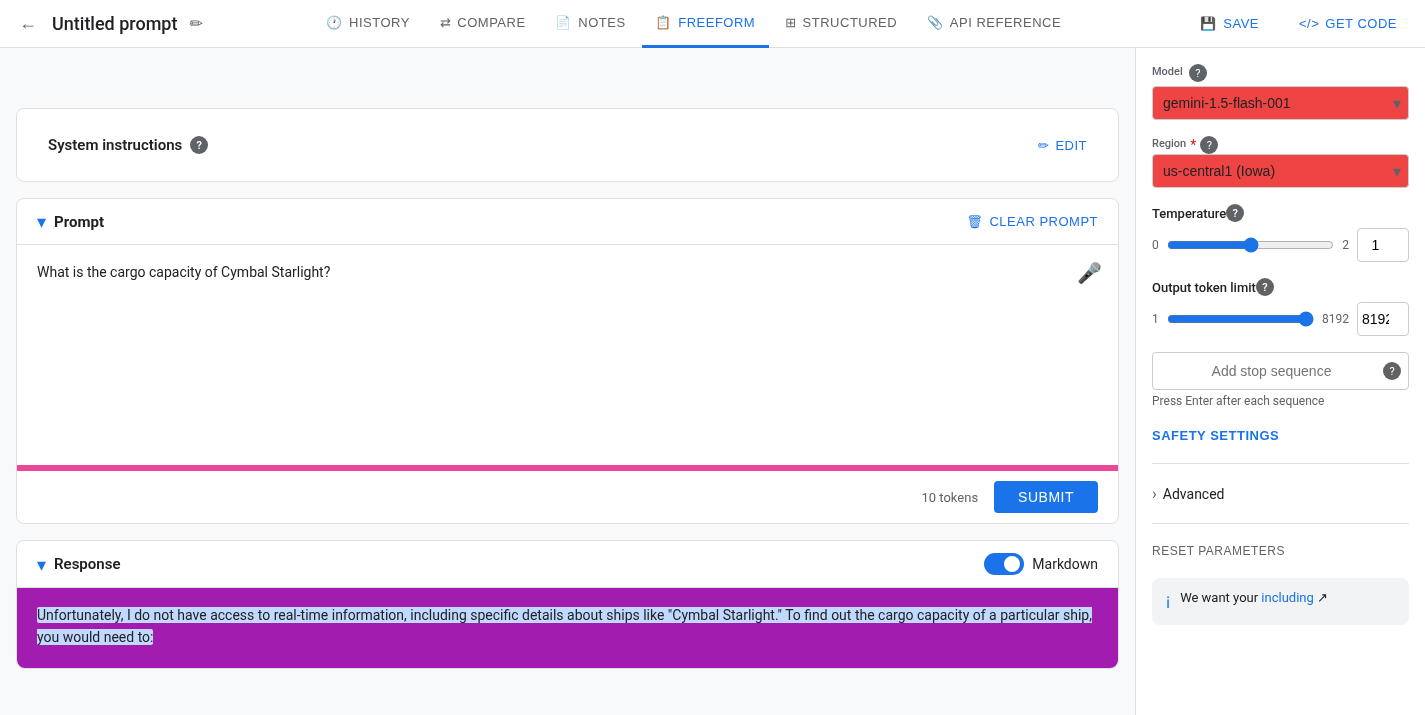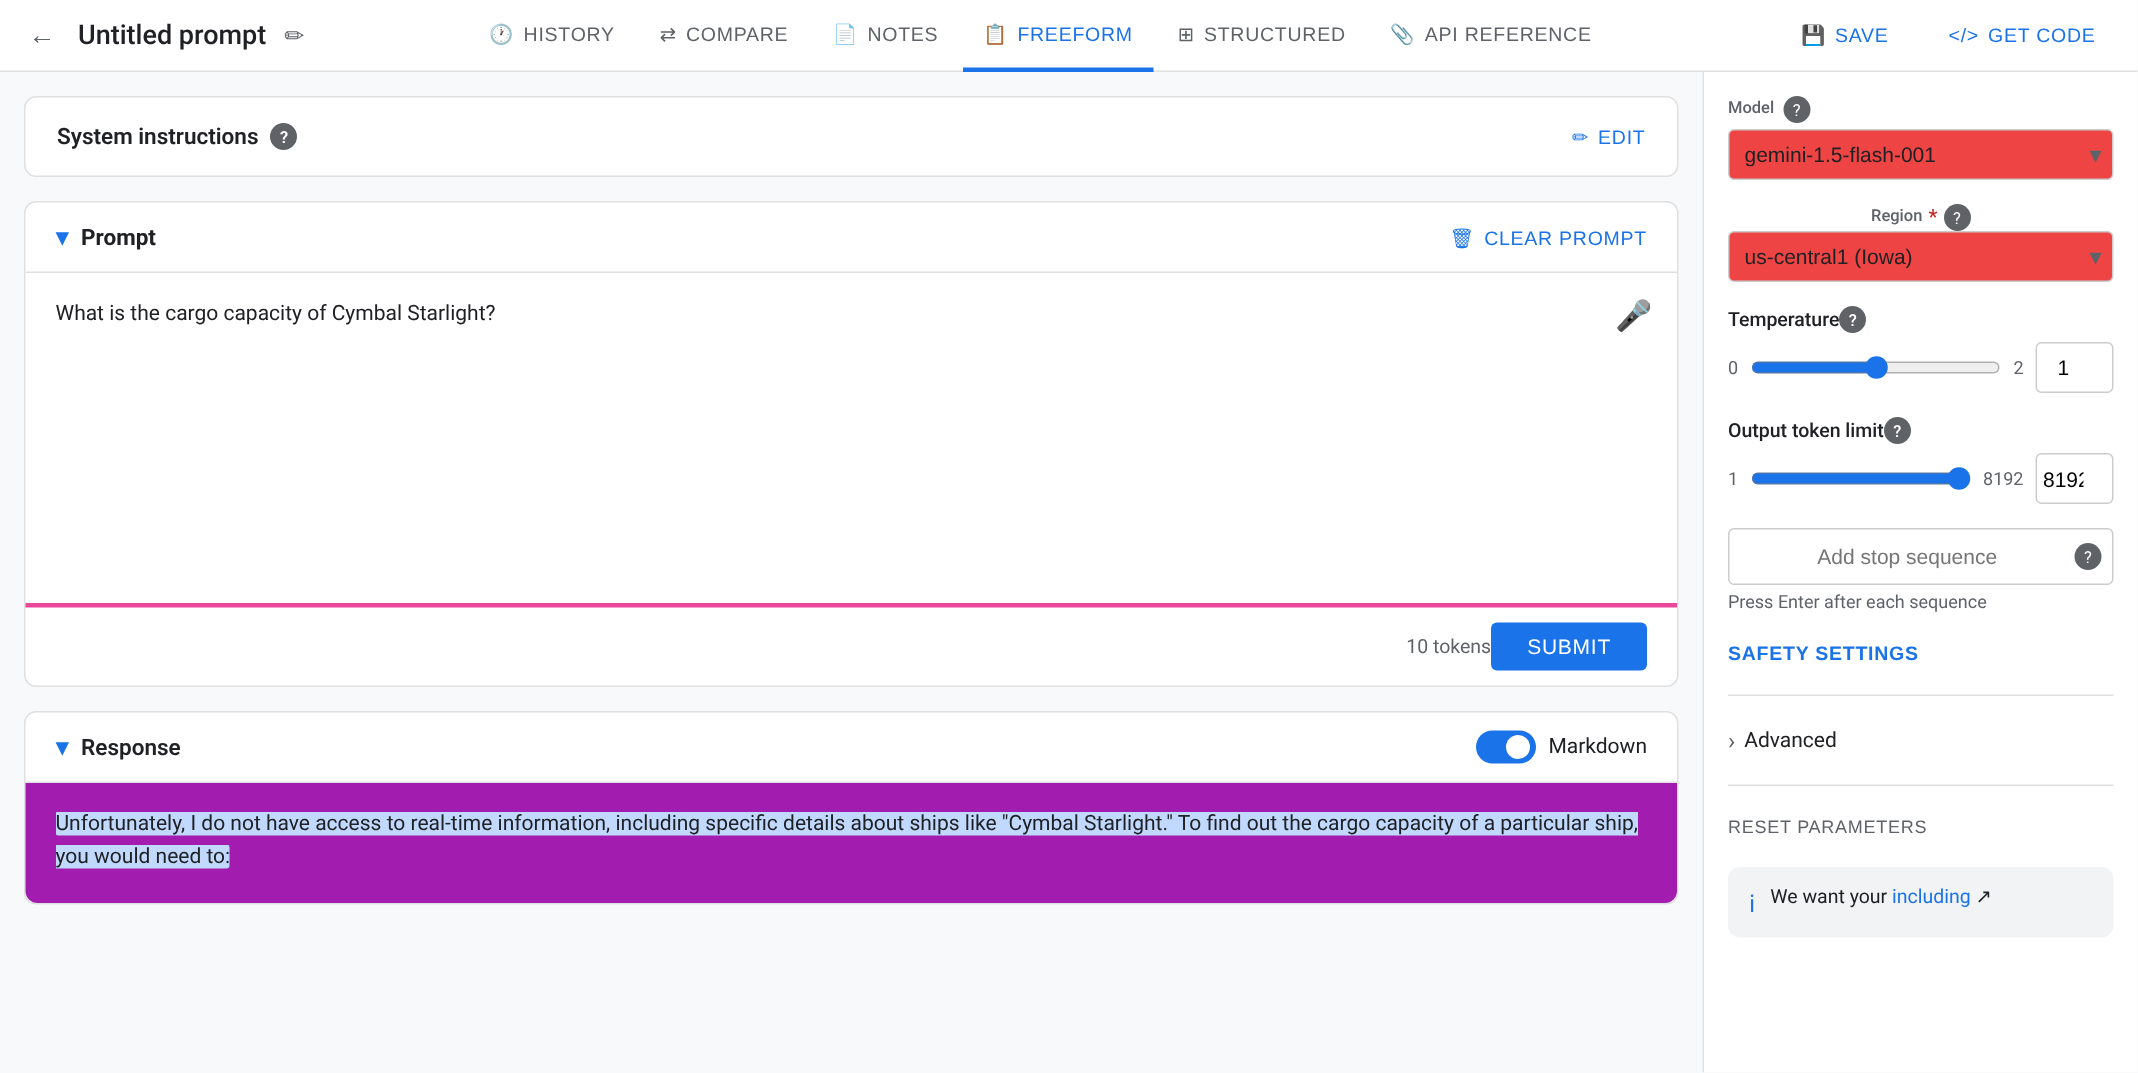--- a/index.html
+++ b/index.html
@@ -26,39 +26,39 @@
 
     
     .content-area::-webkit-scrollbar { width: 8px; }
     .content-area::-webkit-scrollbar-track { background: #f1f1f1; }
     .content-area::-webkit-scrollbar-thumb { background: #ccc; border-radius: 4px; }
 
     
     .card { background: #fff; border: 1px solid #e0e0e0; border-radius: 8px; }
 
     
-    .sys-instructions-card { padding: 1px; }
+    .sys-instructions-card { padding: 11px; margin-top: 44px; }
     .sys-instructions-header { display: flex; align-items: center; justify-content: space-between; padding: 16px 20px; }
     .sys-instructions-title { display: flex; align-items: center; gap: 8px; font-size: 15px; font-weight: 600; }
     .help-icon { width: 18px; height: 18px; border-radius: 50%; background: #5f6368; color: #fff; font-size: 11px; display: flex; align-items: center; justify-content: center; cursor: pointer; flex-shrink: 0; }
     .edit-btn { display: flex; align-items: center; gap: 6px; color: #1a73e8; font-size: 13px; font-weight: 500; cursor: pointer; background: none; border: none; text-transform: uppercase; letter-spacing: 0.5px; }
 
     
     .prompt-card {}
     .prompt-header { display: flex; align-items: center; justify-content: space-between; padding: 12px 20px; border-bottom: 1px solid #e0e0e0; }
     .prompt-title-row { display: flex; align-items: center; gap: 8px; }
     .collapse-icon { color: #1a73e8; cursor: pointer; font-size: 18px; }
     .prompt-title { font-size: 15px; font-weight: 700; }
     .clear-btn { display: flex; align-items: center; gap: 6px; color: #1a73e8; font-size: 13px; font-weight: 500; cursor: pointer; background: none; border: none; text-transform: uppercase; letter-spacing: 0.5px; }
     .prompt-body { padding: 16px 20px; min-height: 220px; position: relative; }
     .prompt-text { font-size: 14px; color: #202124; line-height: 1.6; }
     .mic-icon { position: absolute; right: 16px; top: 16px; color: #1a73e8; font-size: 20px; cursor: pointer; }
 
     
-    .submit-bar { display: flex; align-items: center; justify-content: flex-end; padding: 10px 20px; border-top: 3px solid #ec4899; }
+    .submit-bar { display: flex; align-items: center; justify-content: flex-end; gap: 16px; padding: 10px 20px; border-top: 6px solid #ec4899; }
     .token-count { font-size: 13px; color: #5f6368; }
     .submit-btn { background: #1a73e8; color: #fff; border: none; border-radius: 4px; padding: 8px 24px; font-size: 14px; font-weight: 500; cursor: pointer; text-transform: uppercase; letter-spacing: 0.5px; }
 
     
     .response-card {}
     .response-header { display: flex; align-items: center; justify-content: space-between; padding: 12px 20px; border-bottom: 1px solid #e0e0e0; }
     .response-title { font-size: 15px; font-weight: 600; }
     .markdown-toggle { display: flex; align-items: center; gap: 8px; font-size: 14px; color: #202124; }
     .toggle-switch { position: relative; width: 40px; height: 22px; }
     .toggle-switch input { opacity: 0; width: 0; height: 0; }
@@ -68,21 +68,21 @@
     .response-text { font-size: 14px; color: #202124; line-height: 1.6; }
     .response-highlight { background: #c2d9ff; border-radius: 2px; }
 
     
     .sidebar { width: 290px; flex-shrink: 0; background: #fff; border-left: 1px solid #e0e0e0; overflow-y: auto; padding: 16px; display: flex; flex-direction: column; gap: 16px; }
     .sidebar::-webkit-scrollbar { width: 6px; }
     .sidebar::-webkit-scrollbar-thumb { background: #ccc; border-radius: 3px; }
 
     
     .field-label { font-size: 11px; color: #5f6368; font-weight: 500; margin-bottom: 4px; }
-    .field-label-row { display: flex; align-items: center; gap: 4px; justify-content: center; }
+    .field-label-row { display: flex; align-items: center; gap: 4px; }
     .select-wrapper { position: relative; }
     .select-wrapper select { width: 100%; padding: 8px 30px 8px 10px; border: 1px solid #ccc; border-radius: 4px; font-size: 14px; color: #202124; appearance: none; background: #ef4444; cursor: pointer; }
     .select-arrow { position: absolute; right: 8px; top: 50%; transform: translateY(-50%); color: #5f6368; pointer-events: none; font-size: 16px; }
     .required-star { color: #c5221f; }
 
     
     .slider-section { display: flex; flex-direction: column; gap: 6px; }
     .slider-header { display: flex; align-items: center; gap: 0; font-size: 13px; color: #202124; font-weight: 500; }
     .slider-row { display: flex; align-items: center; gap: 8px; }
     .slider-min { font-size: 12px; color: #5f6368; }

